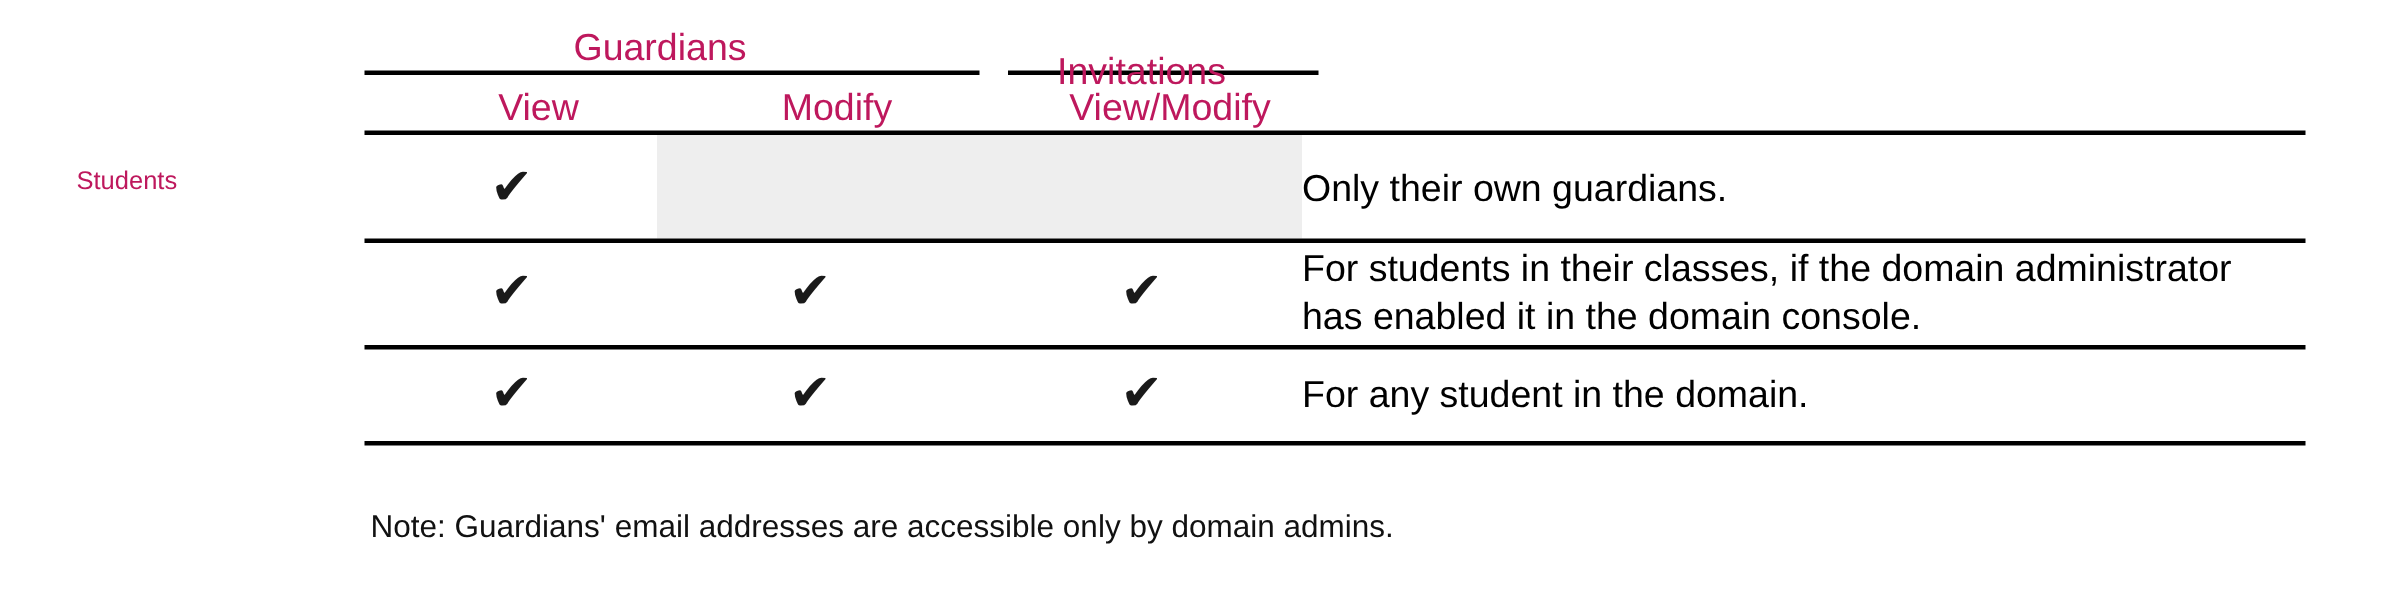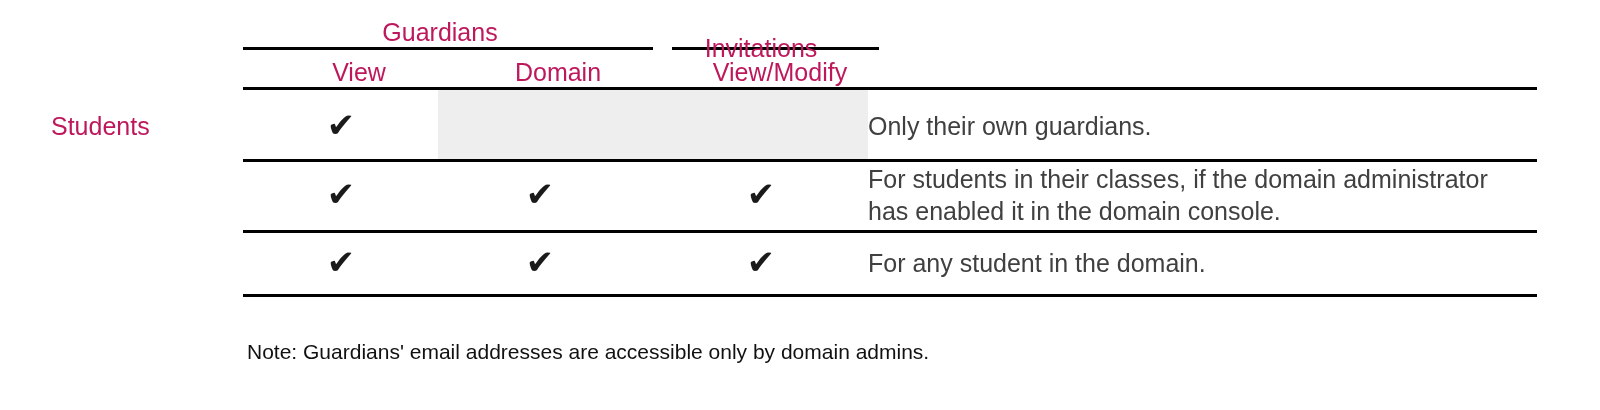--- a/index.html
+++ b/index.html
@@ -49,26 +49,26 @@
   
   .txt {
     position: absolute;
     white-space: nowrap;
     font-size: 25px;
     line-height: 1.28;
     color: #be185d;
   }
   .group-label { font-size: 25px; }
   .col-label   { font-size: 25px; margin-left: 19px; }
-  .row-label   { font-size: 25px; }
+  .row-label   { font-size: 17px; }
   .desc {
     position: absolute;
     font-size: 25px;
     line-height: 1.28;
-    color: #404040;
+    color: #000000;
     left: 868px;
     white-space: normal;
   }
   .center { transform: translateX(-50%); }
 
   
   .t-guardians   { left: 440px; top: 16px; }
   .t-invitations { left: 761px; top: 16px; margin-top: 16px; }
 
   
@@ -128,21 +128,21 @@
 
   <div class="rule rule-head"></div>
   <div class="rule rule-r1"></div>
   <div class="rule rule-r2"></div>
   <div class="rule rule-r3"></div>
 
   <div class="txt group-label center t-guardians">Guardians</div>
   <div class="txt group-label center t-invitations">Invitations</div>
 
   <div class="txt col-label center t-view">View</div>
-  <div class="txt col-label center t-modify">Domain</div>
+  <div class="txt col-label center t-modify">Modify</div>
   <div class="txt col-label center t-viewmodify">View/Modify</div>
 
   <div class="txt row-label t-students">Students</div>
   <div class="check c-r1-view">✔</div>
   <div class="desc d-r1">Only their own guardians.</div>
 
   <div class="check c-r2-view">✔</div>
   <div class="check c-r2-mod">✔</div>
   <div class="check c-r2-inv">✔</div>
   <div class="desc d-r2">For students in their classes, if the domain administrator has enabled it in the domain console.</div>

